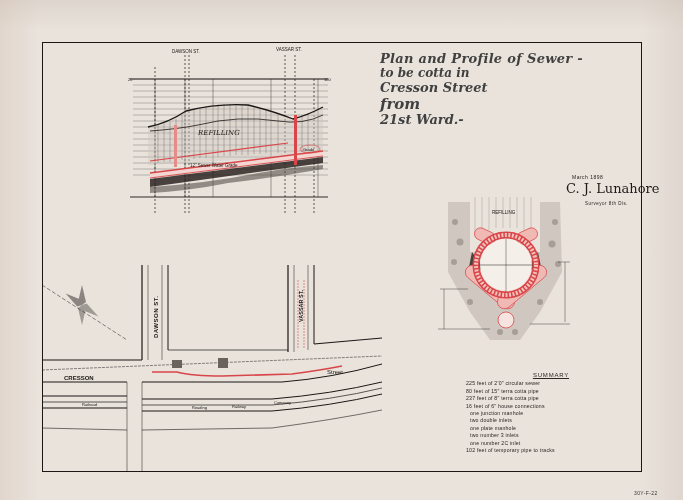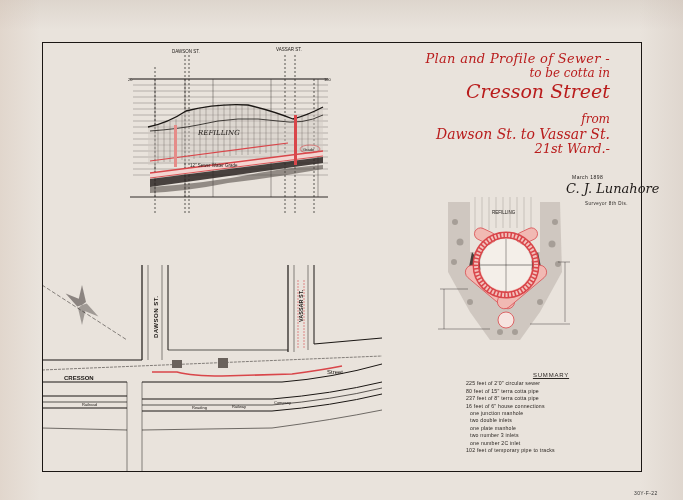--- a/index.html
+++ b/index.html
@@ -11,32 +11,32 @@
         linear-gradient(180deg, rgba(210,200,190,0.5) 0px, rgba(0,0,0,0) 30px);
       font-family: "Liberation Sans", sans-serif;
       color:#1e1a18;
     }
     .frame {
       position:absolute; left:42px; top:42px; width:600px; height:430px;
       border:1.5px solid #1b1714; box-sizing:border-box;
     }
     .abs { position:absolute; }
     .title-block {
-      position:absolute; left:380px; top:52px; width:230px; text-align:right;
-      font-family: "DejaVu Serif", serif; font-style:italic; font-weight:normal;
-      color:#b91c1c; line-height:1.15;
+      position:absolute; left:380px; top:52px; width:230px; text-align:left;
+      font-family: "DejaVu Serif", serif; font-style:italic; font-weight:bold;
+      color:#404040; line-height:1.15;
     }
     .t1 { font-size:13px; letter-spacing:0.3px; }
     .t2 { font-size:12px; }
-    .t3 { font-size:19px; }
-    .t4 { font-size:12px;margin-top:10px; }
+    .t3 { font-size:13px; }
+    .t4 { font-size:15px; }
     .t5 { font-size:14px; }
     .t6 { font-size:13px; }
     .sig-date { position:absolute; left:572px; top:174px; font-size:5px; letter-spacing:0.5px; }
-    .sig-name { position:absolute; left:566px; top:181px; font-family:"DejaVu Serif", serif; font-style:italic; font-size:13px; }
+    .sig-name { position:absolute; left:566px; top:181px; font-family:"DejaVu Serif", serif; font-size:13px; }
     .sig-title { position:absolute; left:585px; top:201px; font-size:4.5px; letter-spacing:0.5px; }
     .summary {
       position:absolute; left:466px; top:372px; width:160px;
       font-size:5.2px; line-height:7.4px; color:#2b2622; letter-spacing:0.2px;
     }
     .summary .head { text-align:center; font-size:6px; text-decoration:underline; margin-bottom:1px; padding-left:10px; letter-spacing:0.8px;}
     .summary .row { white-space:nowrap; }
     .street-label { font-size:6px; font-weight:bold; letter-spacing:0.5px; color:#1d1a17; }
     .catalog { position:absolute; left:634px; top:490px; font-size:5px; color:#333; letter-spacing:0.4px; }
   </style>
@@ -131,21 +131,20 @@
   <text x="175" y="106" font-size="4" fill="#1b1714" font-family="Liberation Sans, sans-serif">Grade</text>
   <text x="0" y="36" font-size="4" fill="#1b1714" font-family="Liberation Sans, sans-serif">20</text>
   <text x="196" y="36" font-size="4" fill="#1b1714" font-family="Liberation Sans, sans-serif">100</text>
 </svg>
 
 <div class="title-block">
   <div class="t1">Plan and Profile of Sewer -</div>
   <div class="t2">to be cotta in</div>
   <div class="t3">Cresson Street</div>
   <div class="t4">from</div>
-  <div class="t5">Dawson St. to Vassar St.</div>
   <div class="t6">21st Ward.-</div>
 </div>
 
 <div class="sig-date">March 1898</div>
 <div class="sig-name">C. J. Lunahore</div>
 <div class="sig-title">Surveyor 8th Dis.</div>
 
 <svg class="abs" style="left:430px;top:192px;" width="150" height="150" viewBox="0 0 150 150">
 
   <path d="M18,10 L40,10 L40,60 L110,60 L110,10 L130,10 L132,80 L110,120 L90,148 L60,148 L40,120 L18,80 Z" fill="#b9b1aa" opacity="0.55"></path>

